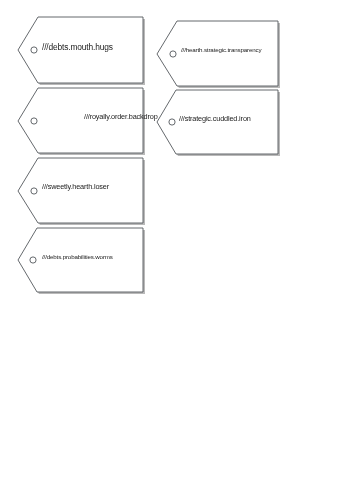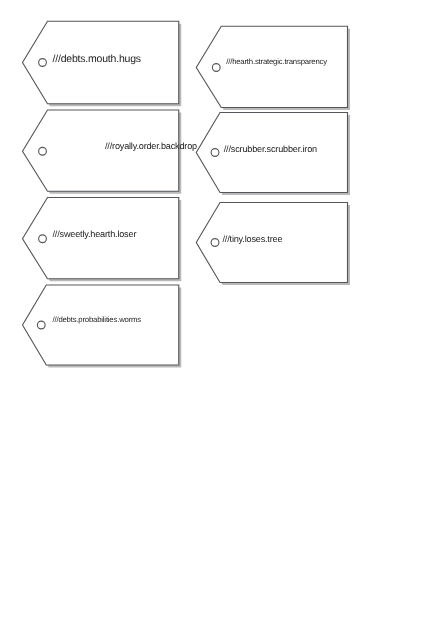--- a/index.html
+++ b/index.html
@@ -94,37 +94,29 @@
         <circle cx="16" cy="33" r="3.1" class="tag-hole"></circle>
       </svg>
       <span class="tag-label" style="left: 24px; top: 29px; transform: translateY(-50%); margin-left: 42px;">///royally.order.backdrop</span>
     </div>
     <div class="tag size-md" style="left: 157px; top: 90px; width: 121px; height: 64px;">
       <svg class="tag-svg" width="125" height="68">
         <polygon points="19,0 121,0 121,64 19,64 0,32" class="tag-shadow" transform="translate(2,2)"></polygon>
         <polygon points="19,0 121,0 121,64 19,64 0,32" class="tag-body"></polygon>
         <circle cx="15" cy="32" r="3.1" class="tag-hole"></circle>
       </svg>
-      <span class="tag-label" style="left: 22px; top: 29px; transform: translateY(-50%);">///scrubber.scrubber.iron</span>
+      <span class="tag-label" style="left: 22px; top: 29px; transform: translateY(-50%);">///strategic.cuddled.iron</span>
     </div>
     <div class="tag size-md" style="left: 18px; top: 158px; width: 125px; height: 65px;">
       <svg class="tag-svg" width="129" height="69">
         <polygon points="20,0 125,0 125,65 20,65 0,33" class="tag-shadow" transform="translate(2,2)"></polygon>
         <polygon points="20,0 125,0 125,65 20,65 0,33" class="tag-body"></polygon>
         <circle cx="16" cy="33" r="3.1" class="tag-hole"></circle>
       </svg>
       <span class="tag-label" style="left: 24px; top: 29px; transform: translateY(-50%);">///sweetly.hearth.loser</span>
-    </div>
-    <div class="tag size-md" style="left: 157px; top: 162px; width: 121px; height: 64px;">
-      <svg class="tag-svg" width="125" height="68">
-        <polygon points="19,0 121,0 121,64 19,64 0,32" class="tag-shadow" transform="translate(2,2)"></polygon>
-        <polygon points="19,0 121,0 121,64 19,64 0,32" class="tag-body"></polygon>
-        <circle cx="15" cy="32" r="3.1" class="tag-hole"></circle>
-      </svg>
-      <span class="tag-label" style="left: 21px; top: 29px; transform: translateY(-50%);">///tiny.loses.tree</span>
     </div>
     <div class="tag size-sm" style="left: 18px; top: 228px; width: 125px; height: 64px;">
       <svg class="tag-svg" width="129" height="68">
         <polygon points="19,0 125,0 125,64 19,64 0,32" class="tag-shadow" transform="translate(2,2)"></polygon>
         <polygon points="19,0 125,0 125,64 19,64 0,32" class="tag-body"></polygon>
         <circle cx="15" cy="32" r="3.1" class="tag-hole"></circle>
       </svg>
       <span class="tag-label" style="left: 24px; top: 29px; transform: translateY(-50%);">///debts.probabilities.worms</span>
     </div>
   </div>

